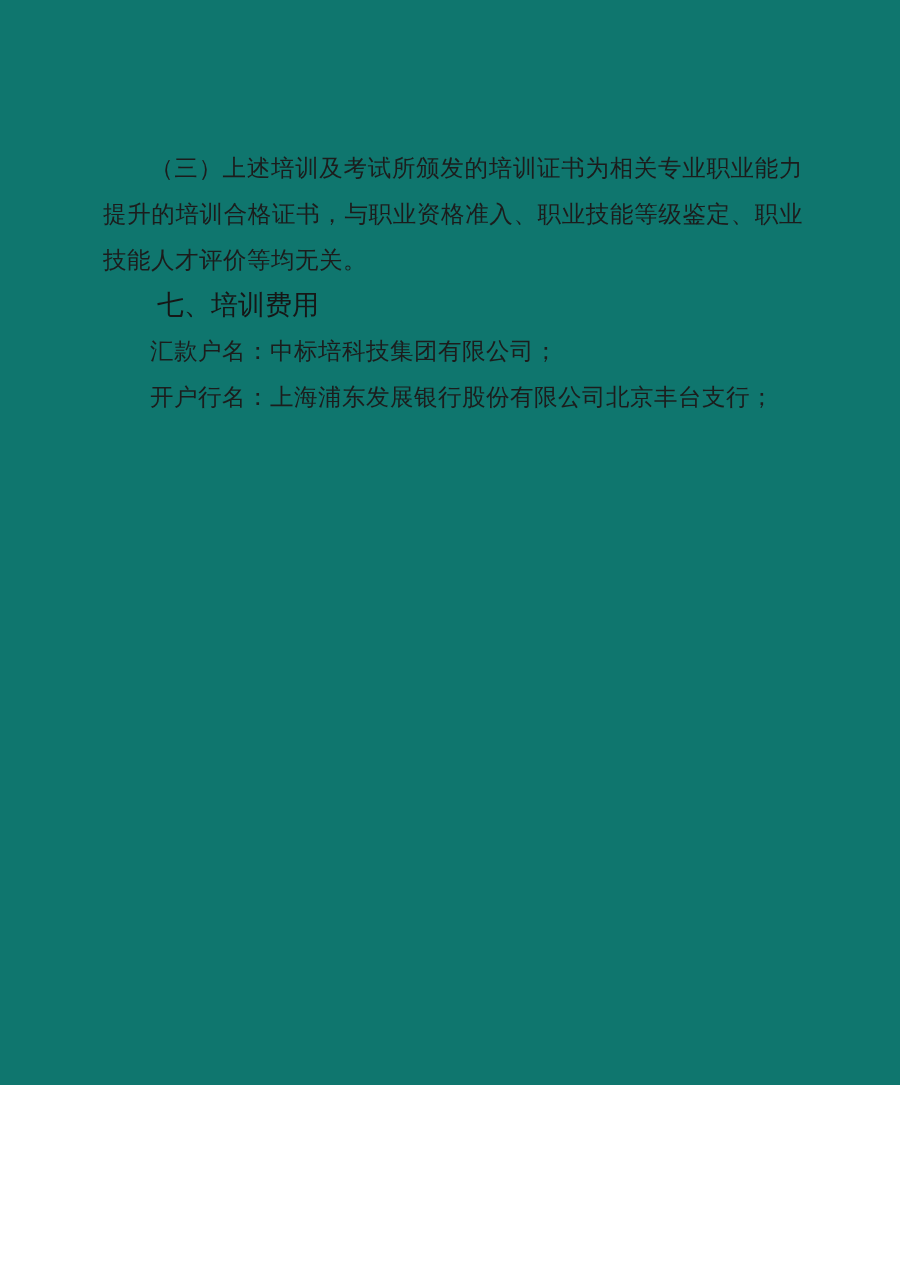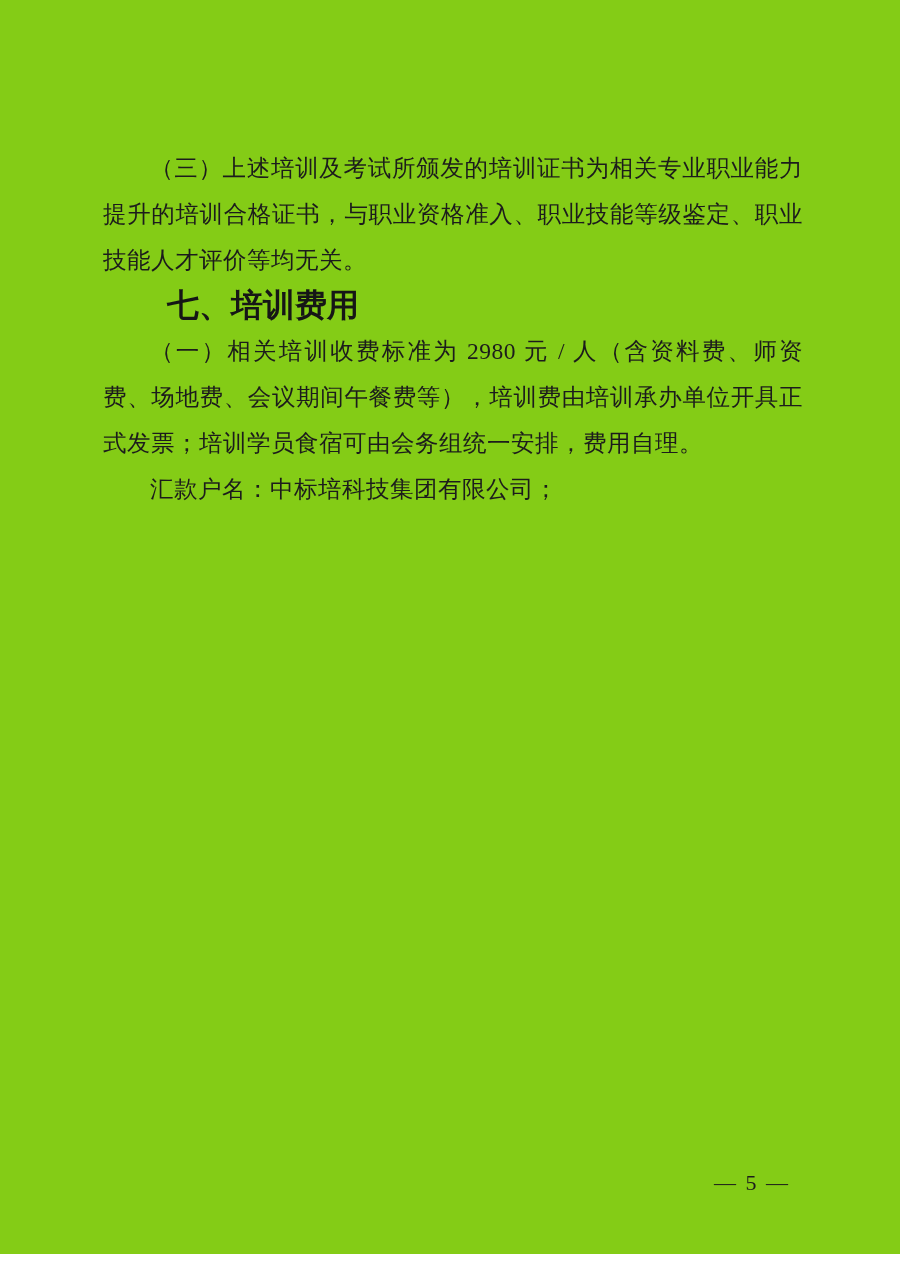--- a/index.html
+++ b/index.html
@@ -3,22 +3,22 @@
 <meta charset="utf-8">
 <style>
   html, body {
     margin: 0;
     padding: 0;
     background: #ffffff;
   }
   .page {
     position: relative;
     width: 900px;
-    height: 1254px;
-    background: #84cc16;
+    height: 1085px;
+    background: #0f766e;
     overflow: hidden;
     font-family: "Liberation Serif", "DejaVu Serif", serif;
     color: #1c1c1c;
   }
   .content {
     position: absolute;
     left: 103px;
     top: 146px;
     width: 700px;
   }
@@ -27,23 +27,23 @@
     font-size: 23.5px;
     line-height: 45.8px;
     text-align: justify;
     text-justify: inter-character;
     text-indent: 2em;
     letter-spacing: 0.5px;
     word-break: break-all;
   }
   .heading {
     margin: 0;
-    font-size: 32px;
+    font-size: 27px;
     line-height: 45.8px;
-    font-weight: bold;
+    font-weight: normal;
     text-indent: 2em;
     font-family: "Liberation Sans", "DejaVu Sans", sans-serif;
     color: #161616;
   }
   .page-number {
     position: absolute;
     top: 1168px;
     right: 110px;
     font-size: 22px;
     line-height: 30px;
@@ -52,17 +52,17 @@
     font-family: "Liberation Serif", "DejaVu Serif", serif;
   }
 </style>
 </head>
 <body>
 
 <div class="page">
   <div class="content">
     <p class="para">（三）上述培训及考试所颁发的培训证书为相关专业职业能力提升的培训合格证书，与职业资格准入、职业技能等级鉴定、职业技能人才评价等均无关。</p>
     <p class="heading">七、培训费用</p>
-    <p class="para">（一）相关培训收费标准为 2980 元 / 人（含资料费、师资费、场地费、会议期间午餐费等），培训费由培训承办单位开具正式发票；培训学员食宿可由会务组统一安排，费用自理。</p>
     <p class="para">汇款户名：中标培科技集团有限公司；</p>
+    <p class="para">开户行名：上海浦东发展银行股份有限公司北京丰台支行；</p>
   </div>
   <div class="page-number">— 5 —</div>
 </div>
 
 </body></html>

